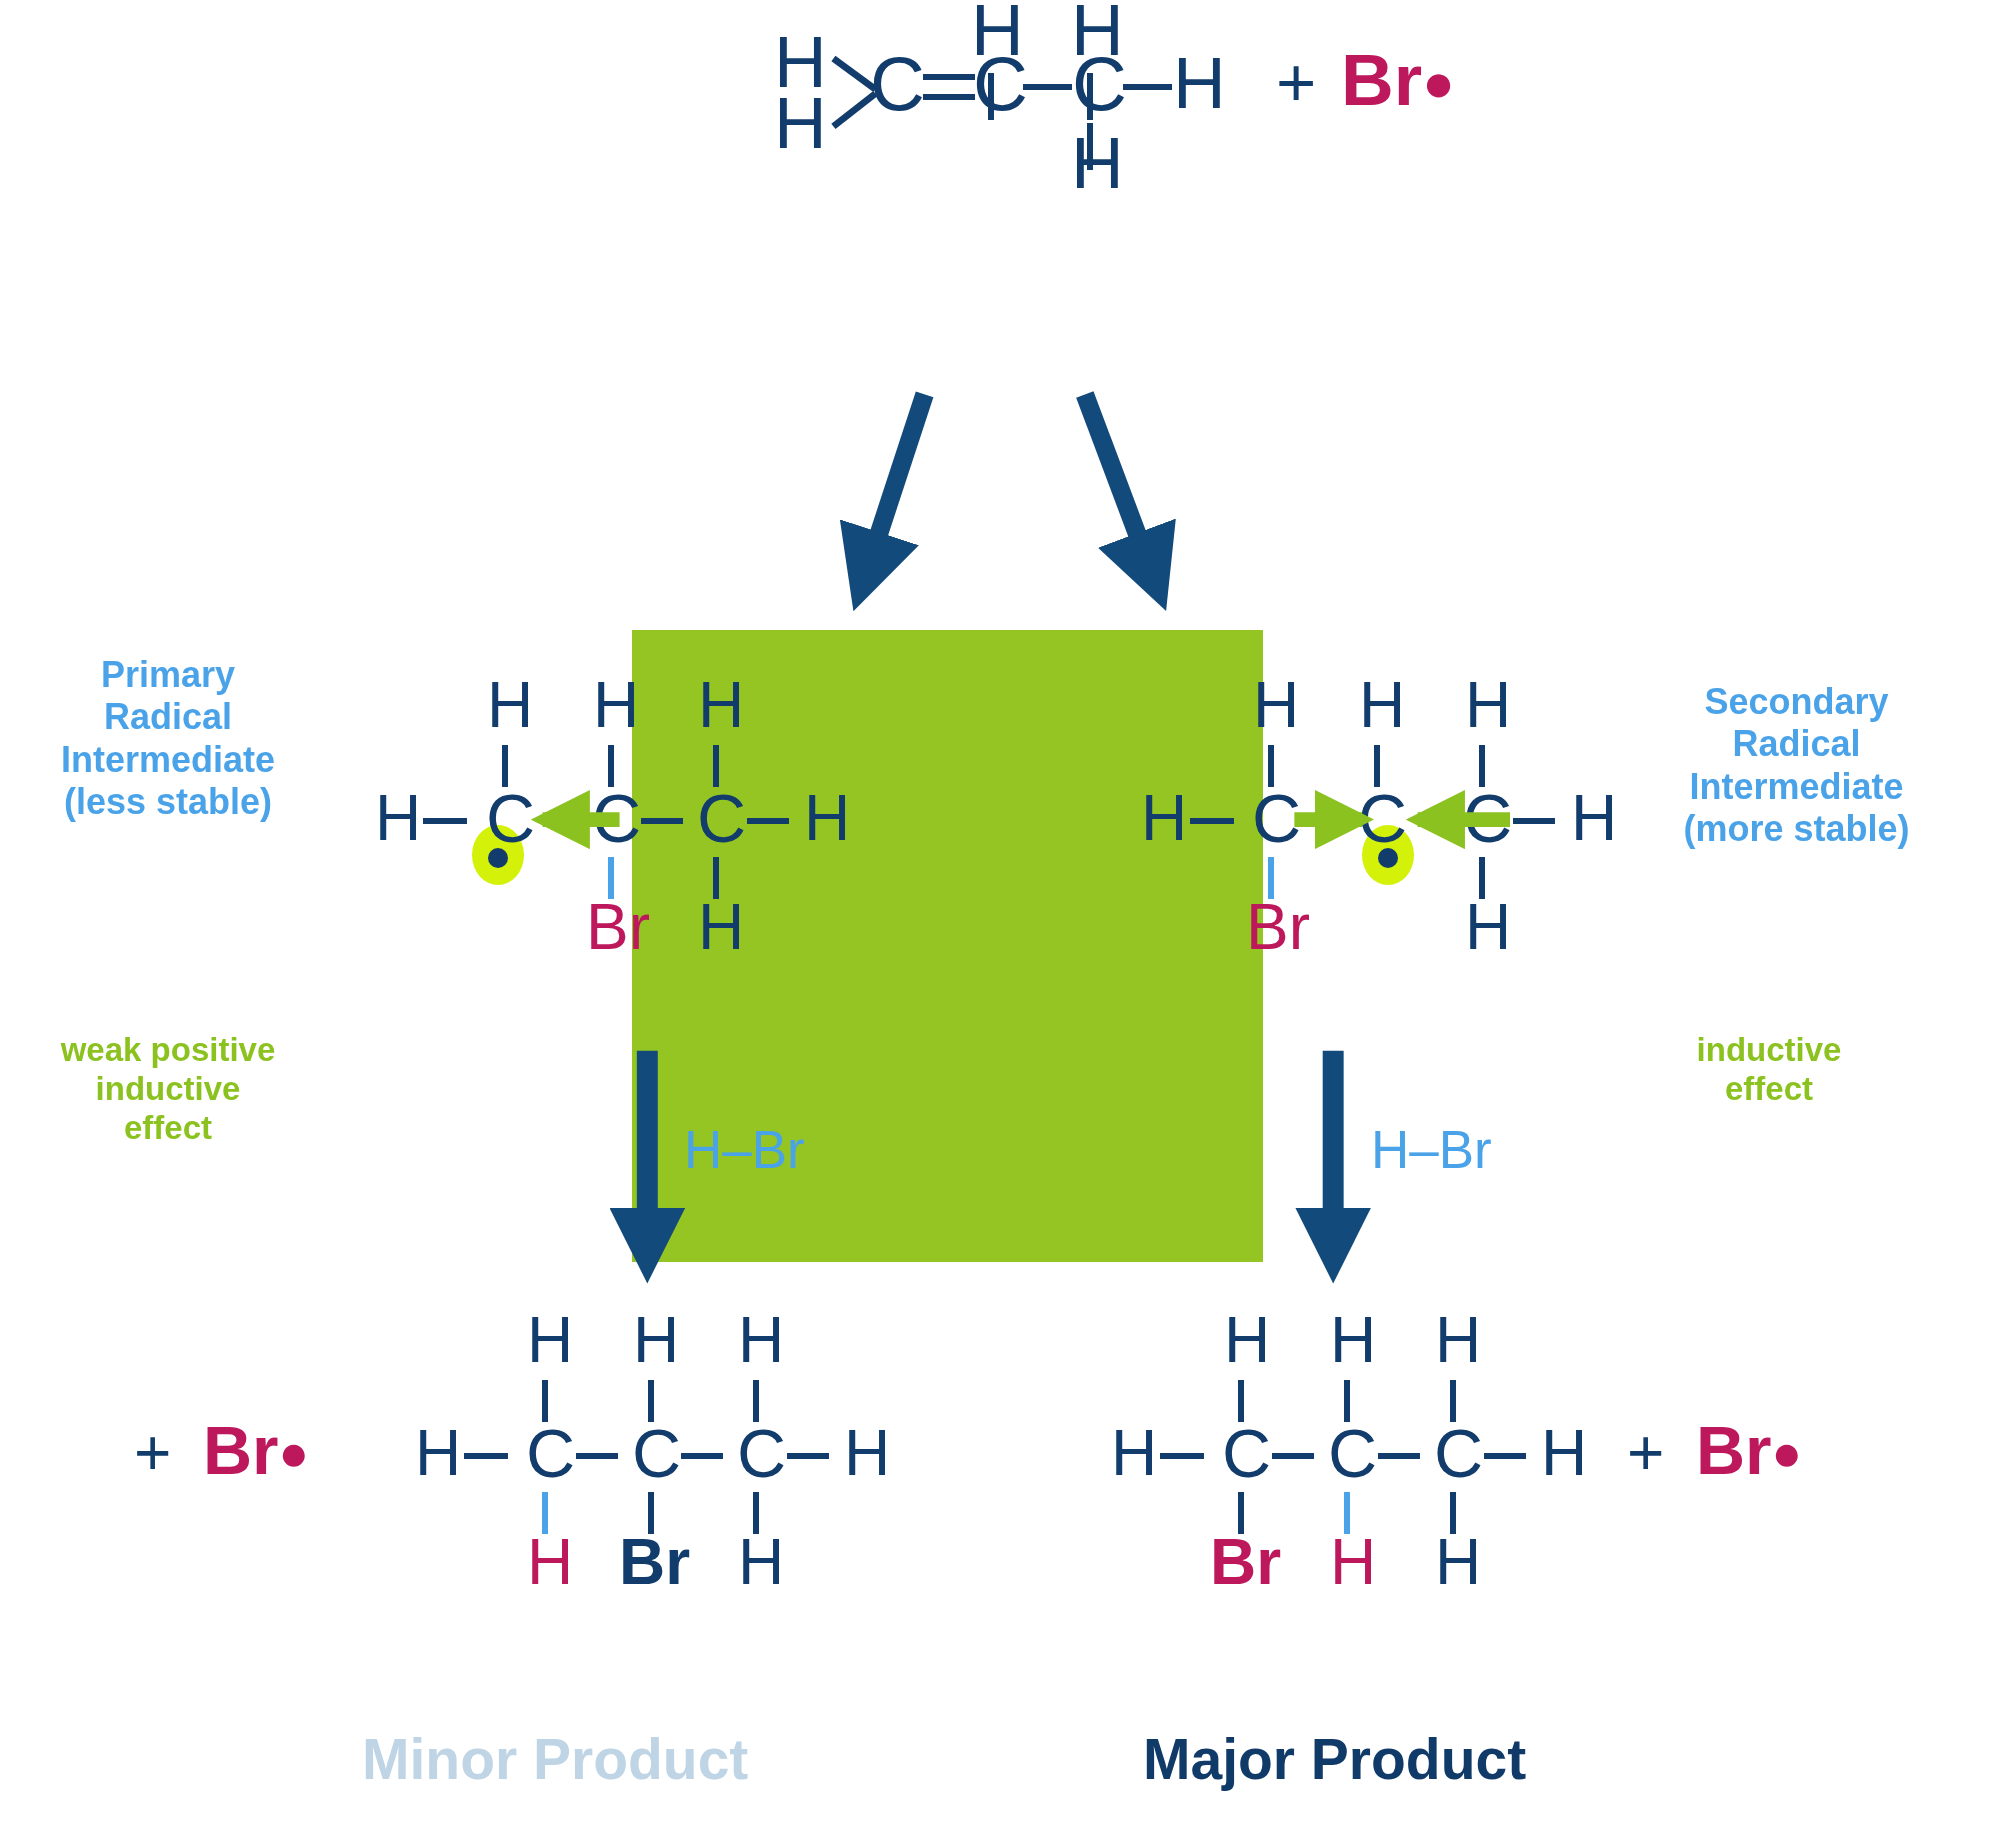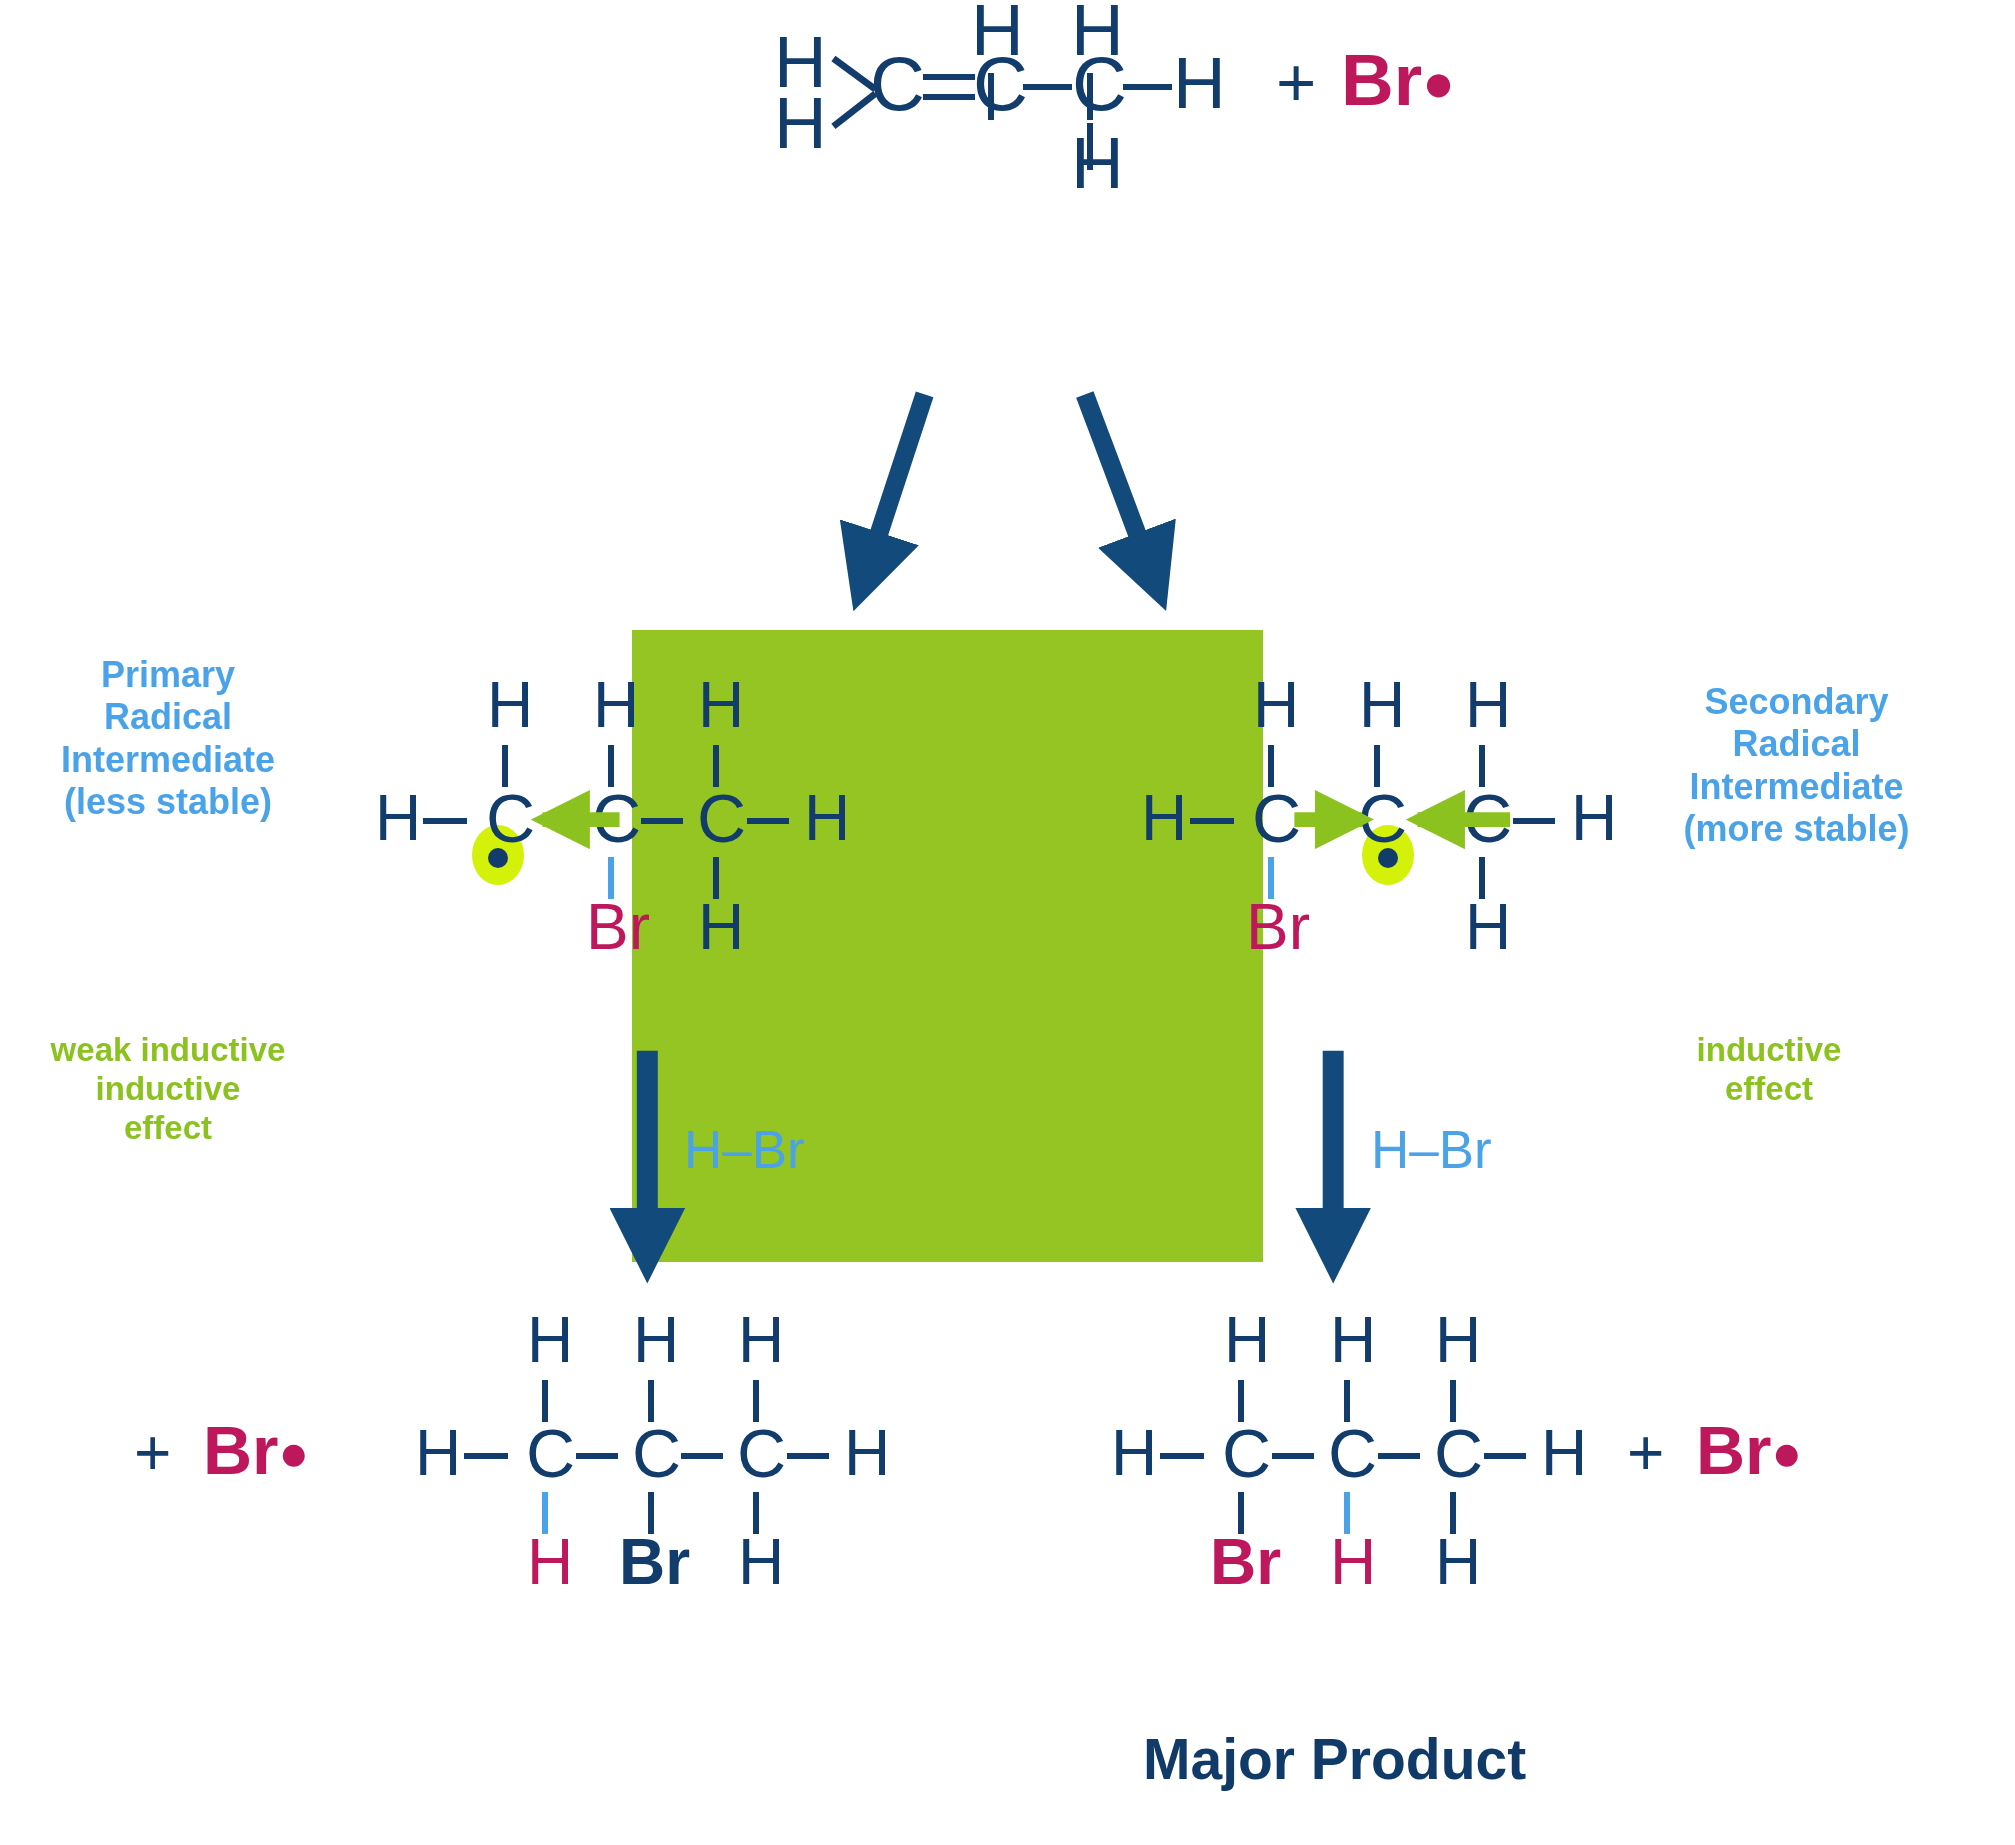--- a/index.html
+++ b/index.html
@@ -153,21 +153,21 @@
   </svg>
 
   <div class="label-block cyan" style="left:0px; top:654px; width:336px;">
     <div>Primary</div>
     <div>Radical</div>
     <div>Intermediate</div>
     <div>(less stable)</div>
   </div>
 
   <div class="label-block green" style="left:0px; top:1031px; width:336px;">
-    <div>weak inductive</div>
+    <div>weak positive</div>
     <div>inductive</div>
     <div>effect</div>
   </div>
 
   <div class="label-block cyan" style="left:1624px; top:669px; width:345px;margin-top:12px;">
     <div>Secondary</div>
     <div>Radical</div>
     <div>Intermediate</div>
     <div>(more stable)</div>
   </div>
@@ -302,16 +302,17 @@
   <div class="bond v blue" style="left:1344px; top:1492px; height:42px;"></div>
   <div class="atom blue" style="left:1330px; top:1530px; font-size:64px;">H</div>
   <div class="bond v" style="left:1450px; top:1492px; height:42px;"></div>
   <div class="atom navy" style="left:1435px; top:1530px; font-size:64px;">H</div>
 
   <div class="atom navy" style="left:1627px; top:1421px; font-size:64px;">+</div>
   <div class="atom blue" style="left:1696px; top:1416px; font-size:68px; font-weight:700;">
     <span>Br</span><span style="font-size:51px; vertical-align:0.07em;">●</span>
   </div>
 
+  <div class="product-label minor" style="left:362px; top:1726px;">Minor Product</div>
   <div class="product-label major" style="left:1143px; top:1726px;">Major Product</div>
 
 </div>
 
 
 </body></html>

